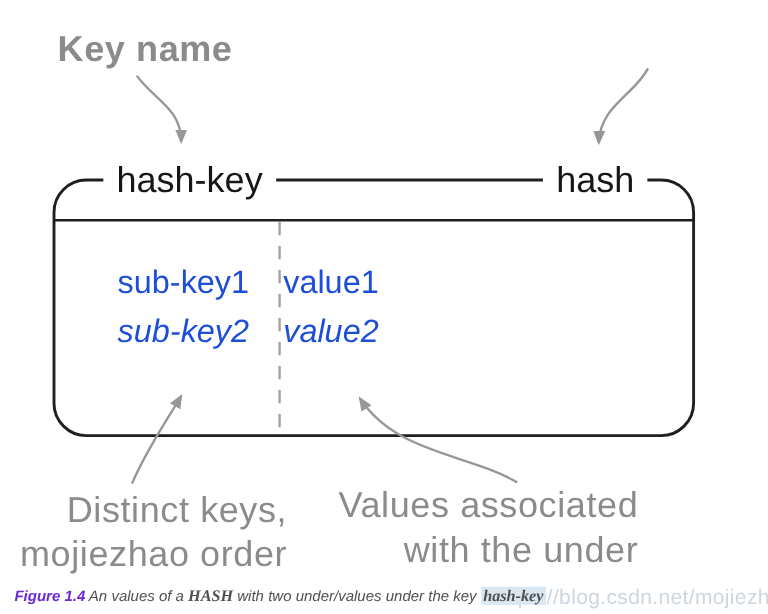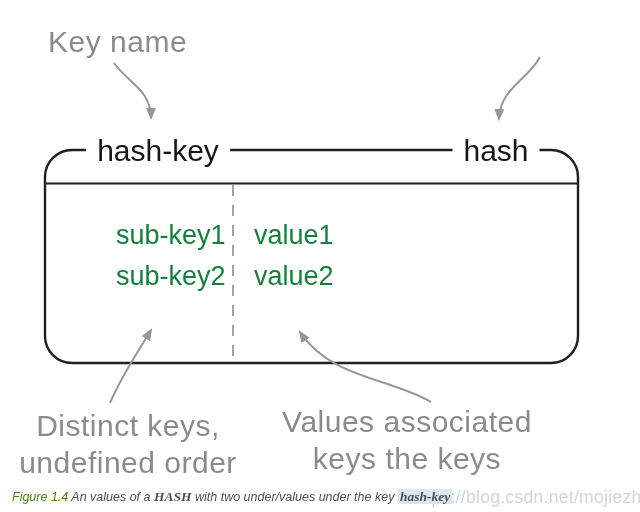--- a/index.html
+++ b/index.html
@@ -25,62 +25,61 @@
     position: absolute;
     color: #8b8b8b;
     font-size: 30px;
     line-height: 31px;
     letter-spacing: 0.5px;
     white-space: nowrap;
     z-index: 2;
   }
   .annot.centered {
     transform: translate(-50%, -50%);
-    text-align: center;
+    text-align: right;
     line-height: 37px;
   }
   .border-label {
     position: absolute;
     transform: translate(-50%, -50%);
     background: #ffffff;
     padding: 0 11px;
     color: #161616;
     font-size: 30px;
     line-height: 34px;
     white-space: nowrap;
     z-index: 3;
   }
   .hash-row {
     position: absolute;
     left: 98px;
-    color: #15803d;
+    color: #1d4ed8;
     font-size: 27px;
     line-height: 29px;
     white-space: nowrap;
     z-index: 2;
-    margin-left: 18px;
   }
   .hash-row .k {
     display: inline-block;
     width: 138px;
   }
   .caption {
     position: absolute;
     left: 12px;
     top: 489px;
     font-size: 12.5px;
     line-height: 16px;
     font-style: italic;
     color: #4f4f4f;
     white-space: nowrap;
     z-index: 3;
   }
   .caption .fig {
-    color: #4d7c0f;
-    font-weight: normal;
+    color: #6d28d9;
+    font-weight: bold;
   }
   .caption .code {
     font-family: "Liberation Serif", "DejaVu Serif", serif;
     font-weight: bold;
     font-size: 13.5px;
   }
   .caption .hl {
     background: #d8e7f2;
     padding: 0 2px;
   }
@@ -113,40 +112,40 @@
     <line x1="45" y1="183.5" x2="578" y2="183.5" stroke="#1f1f1f" stroke-width="2.2"></line>
 
     <line x1="233" y1="185" x2="233" y2="362" stroke="#a3a3a3" stroke-width="2" stroke-dasharray="11 9"></line>
 
     <path d="M 114 63 C 128 83, 151 90, 151 118" fill="none" stroke="#979797" stroke-width="2" marker-end="url(#arrowhead)"></path>
     <path d="M 540 57 C 529 79, 500 88, 499 119" fill="none" stroke="#979797" stroke-width="2" marker-end="url(#arrowhead)"></path>
     <path d="M 110 403 C 122 375, 138 352, 151 330" fill="none" stroke="#979797" stroke-width="2" marker-end="url(#arrowhead)"></path>
     <path d="M 431 402 C 390 378, 330 378, 300 332" fill="none" stroke="#979797" stroke-width="2" marker-end="url(#arrowhead)"></path>
   </svg>
 
-  <div class="annot" style="left:48px; top:26px;">Key name</div>
+  <div class="annot" style="left:48px; top:26px;font-weight:bold;">Key name</div>
 
 
   <div class="annot centered" style="left:128px; top:444px;">
     <div>Distinct keys,</div>
-    <div>undefined order</div>
+    <div>mojiezhao order</div>
   </div>
 
   <div class="annot centered" style="left:407px; top:440px;">
     <div>Values associated</div>
-    <div>keys the keys</div>
+    <div>with the under</div>
   </div>
 
   <div class="border-label" style="left:158px; top:151px;">hash-key</div>
   <div class="border-label" style="left:496px; top:151px;">hash</div>
 
   <div class="hash-row" style="top:221px;">
     <span class="k">sub-key1</span><span class="v">value1</span>
   </div>
-  <div class="hash-row" style="top:262px;">
+  <div class="hash-row" style="top:262px;font-style:italic;">
     <span class="k">sub-key2</span><span class="v">value2</span>
   </div>
 
   <div class="caption">
     <span class="fig">Figure 1.4</span><span> An values of a </span><span class="code">HASH</span><span> with two under/values under the key </span><span class="code hl">hash-key</span>
   </div>
 
   <div class="watermark">https://blog.csdn.net/mojiezhao</div>
 
 </div>

